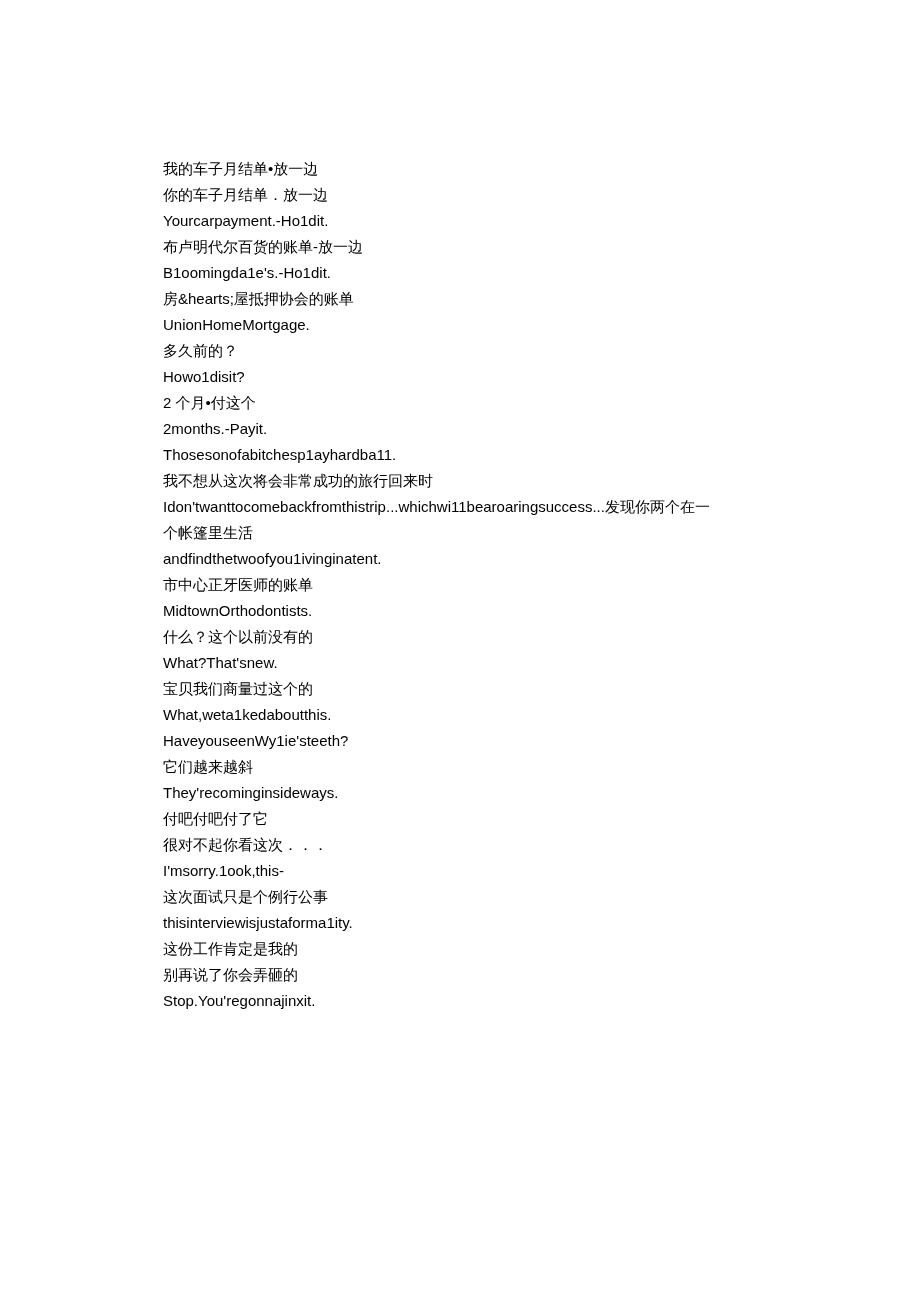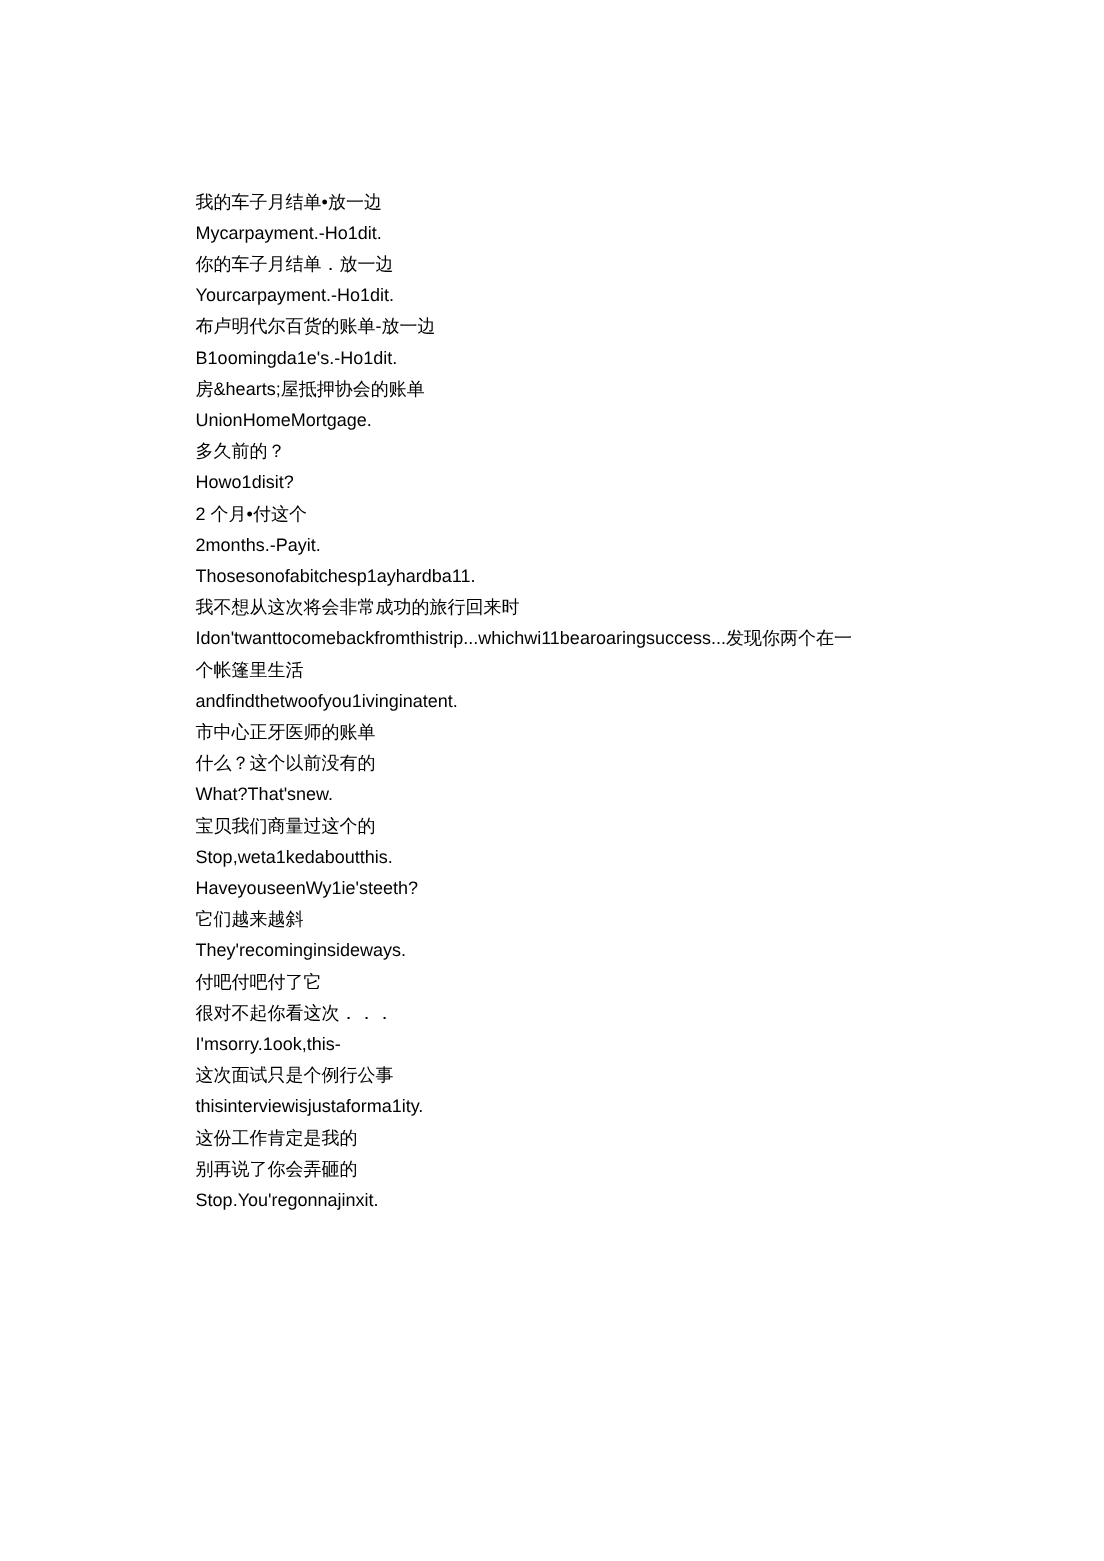--- a/index.html
+++ b/index.html
@@ -21,40 +21,40 @@
     }
     .line {
       display: block;
     }
   </style>
 </head>
 <body>
 
 <div class="page">
   <span class="line">我的车子月结单•放一边</span>
-  <span class="line">Mycarpayment.-Ho1dit.</span>
   <span class="line">你的车子月结单．放一边</span>
   <span class="line">Yourcarpayment.-Ho1dit.</span>
   <span class="line">布卢明代尔百货的账单-放一边</span>
   <span class="line">B1oomingda1e's.-Ho1dit.</span>
   <span class="line">房&amp;hearts;屋抵押协会的账单</span>
   <span class="line">UnionHomeMortgage.</span>
   <span class="line">多久前的？</span>
   <span class="line">Howo1disit?</span>
   <span class="line">2 个月•付这个</span>
   <span class="line">2months.-Payit.</span>
   <span class="line">Thosesonofabitchesp1ayhardba11.</span>
   <span class="line">我不想从这次将会非常成功的旅行回来时</span>
   <span class="line">Idon'twanttocomebackfromthistrip...whichwi11bearoaringsuccess...发现你两个在一个帐篷里生活</span>
   <span class="line">andfindthetwoofyou1ivinginatent.</span>
   <span class="line">市中心正牙医师的账单</span>
+  <span class="line">MidtownOrthodontists.</span>
   <span class="line">什么？这个以前没有的</span>
   <span class="line">What?That'snew.</span>
   <span class="line">宝贝我们商量过这个的</span>
-  <span class="line">Stop,weta1kedaboutthis.</span>
+  <span class="line">What,weta1kedaboutthis.</span>
   <span class="line">HaveyouseenWy1ie'steeth?</span>
   <span class="line">它们越来越斜</span>
   <span class="line">They'recominginsideways.</span>
   <span class="line">付吧付吧付了它</span>
   <span class="line">很对不起你看这次．．．</span>
   <span class="line">I'msorry.1ook,this-</span>
   <span class="line">这次面试只是个例行公事</span>
   <span class="line">thisinterviewisjustaforma1ity.</span>
   <span class="line">这份工作肯定是我的</span>
   <span class="line">别再说了你会弄砸的</span>

